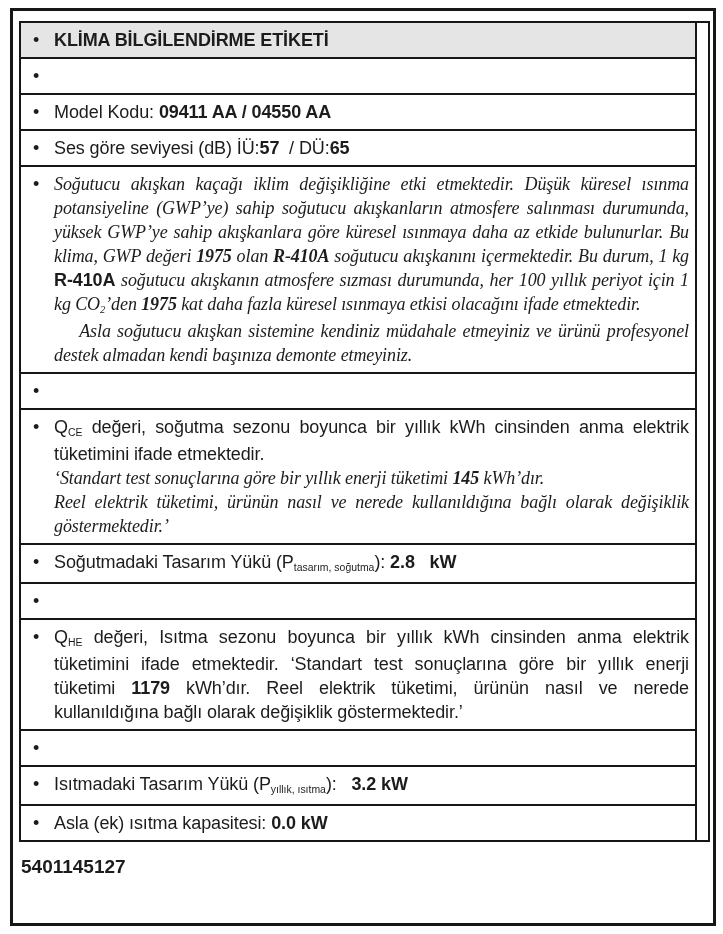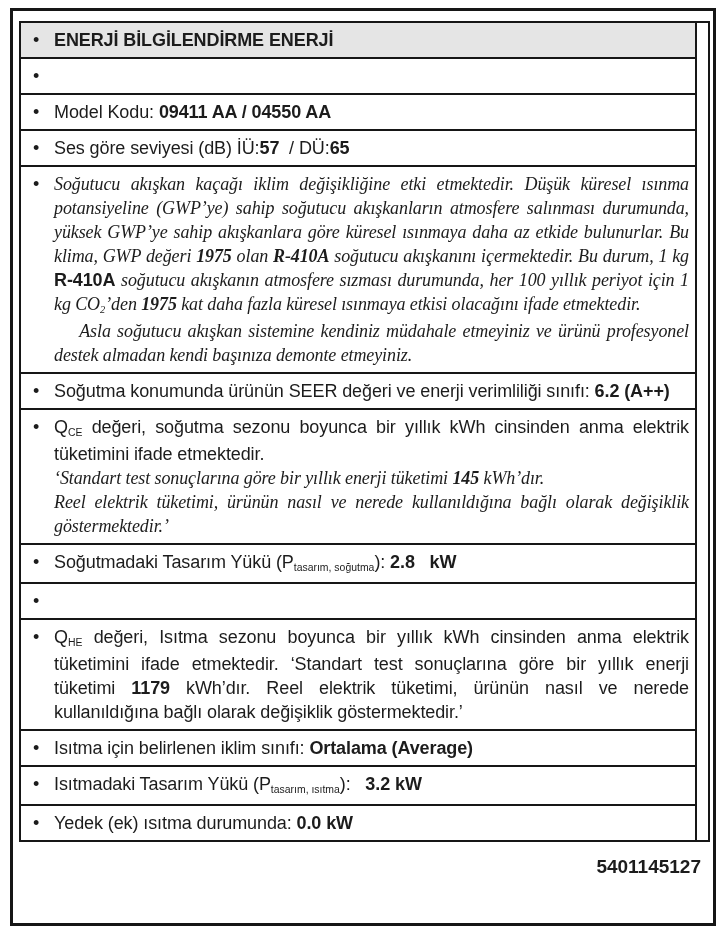--- a/index.html
+++ b/index.html
@@ -49,81 +49,79 @@
   .justify .content{text-align:justify;}
   .b{font-weight:bold;}
   .i{font-style:italic;font-family:Liberation Serif, serif;}
   .sub{
     font-size:0.58em;
     position:relative;
     bottom:-0.28em;
     letter-spacing:0;
   }
   .footer-number{
-    margin:14px 12px 0 14px;
-    text-align:right;
+    margin:14px 12px 0 8px;
+    text-align:left;
     font-weight:bold;
     font-size:19px;
   }
 </style>
 </head>
 <body>
 
 <div class="page">
   <div class="frame">
     <div class="etable">
       <div class="main-col">
         <div class="row header-row">
             <span class="bullet">•</span>
-            <div class="content"><span class="b">ENERJİ BİLGİLENDİRME ENERJİ</span></div>
+            <div class="content"><span class="b">KLİMA BİLGİLENDİRME ETİKETİ</span></div>
           </div>
         <div class="row">
             <span class="bullet">•</span>
           </div>
         <div class="row">
             <span class="bullet">•</span>
             <div class="content"><span>Model Kodu: </span><span class="b">09411 AA / 04550 AA</span></div>
           </div>
         <div class="row">
             <span class="bullet">•</span>
             <div class="content"><span>Ses göre seviyesi (dB) İÜ:</span><span class="b">57</span><span>&nbsp; / DÜ:</span><span class="b">65</span></div>
           </div>
         <div class="row justify">
             <span class="bullet">•</span>
             <div class="content"><span class="i">Soğutucu akışkan kaçağı iklim değişikliğine etki etmektedir. Düşük küresel ısınma potansiyeline (GWP’ye) sahip soğutucu akışkanların atmosfere salınması durumunda, yüksek GWP’ye sahip akışkanlara göre küresel ısınmaya daha az etkide bulunurlar. Bu klima, GWP değeri </span><span class="b i">1975</span><span class="i"> olan </span><span class="b i">R-410A</span><span class="i"> soğutucu akışkanını içermektedir. Bu durum, 1 kg </span><span class="b">R-410A</span><span class="i"> soğutucu akışkanın atmosfere sızması durumunda, her 100 yıllık periyot için 1 kg CO</span><span class="i sub">2</span><span class="i">’den </span><span class="b i">1975</span><span class="i"> kat daha fazla küresel ısınmaya etkisi olacağını ifade etmektedir.</span><br><span class="i">&nbsp;&nbsp;&nbsp;&nbsp;Asla soğutucu akışkan sistemine kendiniz müdahale etmeyiniz ve ürünü profesyonel destek almadan kendi başınıza demonte etmeyiniz.</span></div>
           </div>
         <div class="row justify">
             <span class="bullet">•</span>
-            <div class="content"><span>Soğutma konumunda ürünün SEER değeri ve enerji verimliliği sınıfı: </span><span class="b">6.2 (A++)</span></div>
           </div>
         <div class="row justify">
             <span class="bullet">•</span>
             <div class="content"><span>Q</span><span class="sub">CE</span><span> değeri, soğutma sezonu boyunca bir yıllık kWh cinsinden anma elektrik tüketimini ifade etmektedir.</span><br><span class="i">‘Standart test sonuçlarına göre bir yıllık enerji tüketimi </span><span class="b i">145</span><span class="i"> kWh’dır.</span><br><span class="i">Reel elektrik tüketimi, ürünün nasıl ve nerede kullanıldığına bağlı olarak değişiklik göstermektedir.’</span></div>
           </div>
         <div class="row">
             <span class="bullet">•</span>
             <div class="content"><span>Soğutmadaki Tasarım Yükü (P</span><span class="sub">tasarım, soğutma</span><span>): </span><span class="b">2.8&nbsp;&nbsp; kW</span></div>
           </div>
         <div class="row">
             <span class="bullet">•</span>
           </div>
         <div class="row justify">
             <span class="bullet">•</span>
             <div class="content"><span>Q</span><span class="sub">HE</span><span> değeri, Isıtma sezonu boyunca bir yıllık kWh cinsinden anma elektrik tüketimini ifade etmektedir. ‘Standart test sonuçlarına göre bir yıllık enerji tüketimi </span><span class="b">1179</span><span> kWh’dır. Reel elektrik tüketimi, ürünün nasıl ve nerede kullanıldığına bağlı olarak değişiklik göstermektedir.’</span></div>
           </div>
         <div class="row">
             <span class="bullet">•</span>
-            <div class="content"><span>Isıtma için belirlenen iklim sınıfı: </span><span class="b">Ortalama (Average)</span></div>
           </div>
         <div class="row">
             <span class="bullet">•</span>
-            <div class="content"><span>Isıtmadaki Tasarım Yükü (P</span><span class="sub">tasarım, ısıtma</span><span>):&nbsp;&nbsp; </span><span class="b">3.2 kW</span></div>
+            <div class="content"><span>Isıtmadaki Tasarım Yükü (P</span><span class="sub">yıllık, ısıtma</span><span>):&nbsp;&nbsp; </span><span class="b">3.2 kW</span></div>
           </div>
         <div class="row">
             <span class="bullet">•</span>
-            <div class="content"><span>Yedek (ek) ısıtma durumunda: </span><span class="b">0.0 kW</span></div>
+            <div class="content"><span>Asla (ek) ısıtma kapasitesi: </span><span class="b">0.0 kW</span></div>
           </div>
       </div>
       <div class="side-col"></div>
     </div>
     <div class="footer-number">5401145127</div>
   </div>
 </div>
 
 </body></html>

